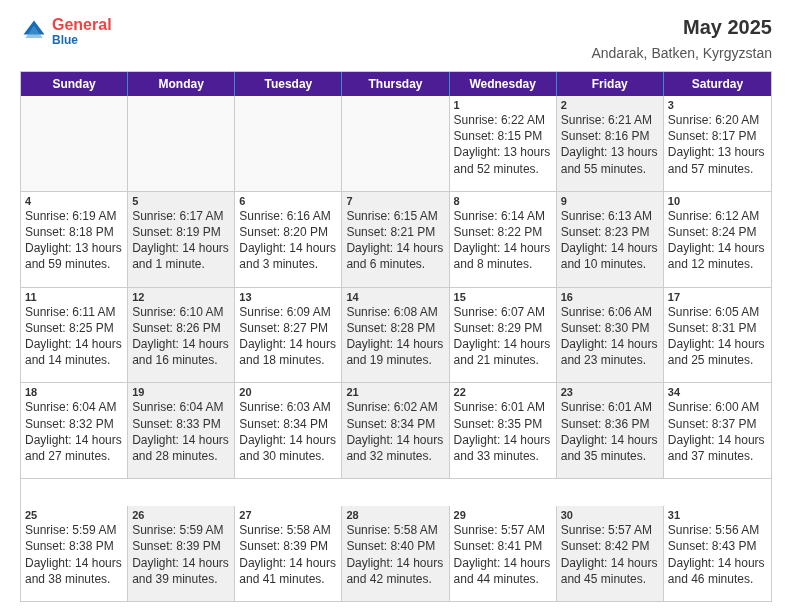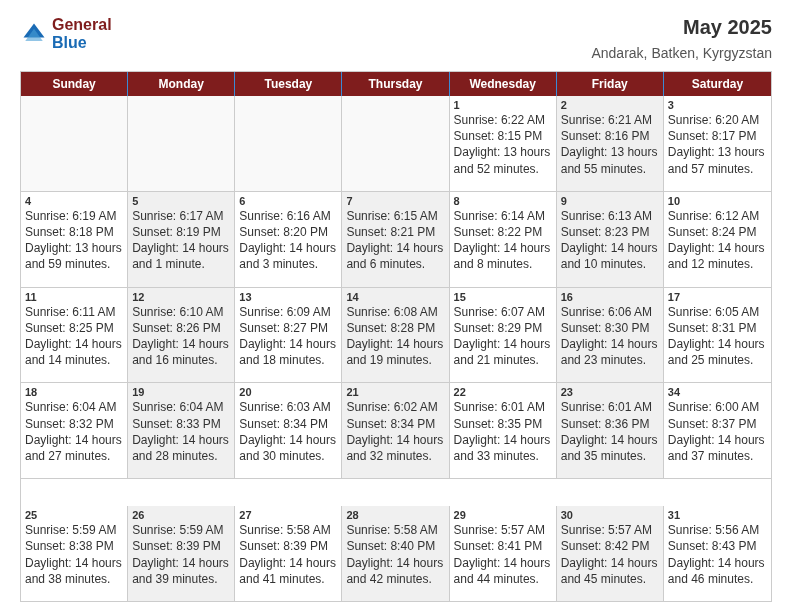--- a/index.html
+++ b/index.html
@@ -29,24 +29,24 @@
       gap: 4px;
     }
     .logo-text {
       display: flex;
       flex-direction: column;
       line-height: 1.1;
     }
     .logo-general {
       font-size: 16px;
       font-weight: bold;
-      color: #7f1d1d;
+      color: #ef4444;
     }
     .logo-blue {
-      font-size: 16px;
+      font-size: 12px;
       font-weight: bold;
       color: #1a6bb5;
     }
     .logo-icon {
       width: 28px;
       height: 28px;
     }
     .title-block {
       text-align: right;
     }
@@ -57,21 +57,21 @@
       line-height: 1.1;
     }
     .location {
       font-size: 14px;
       color: #555;
       margin-top: 7px;
     }
     .cal-header {
       display: grid;
       grid-template-columns: repeat(7, 1fr);
-      background: #7f1d1d;
+      background: #4c1d95;
     }
     .cal-header-cell {
       color: white;
       font-size: 12px;
       font-weight: bold;
       padding: 5px 4px;
       text-align: center;
       border-right: 1px solid #3a8bd5;
     }
     .cal-header-cell:last-child { border-right: none; }

